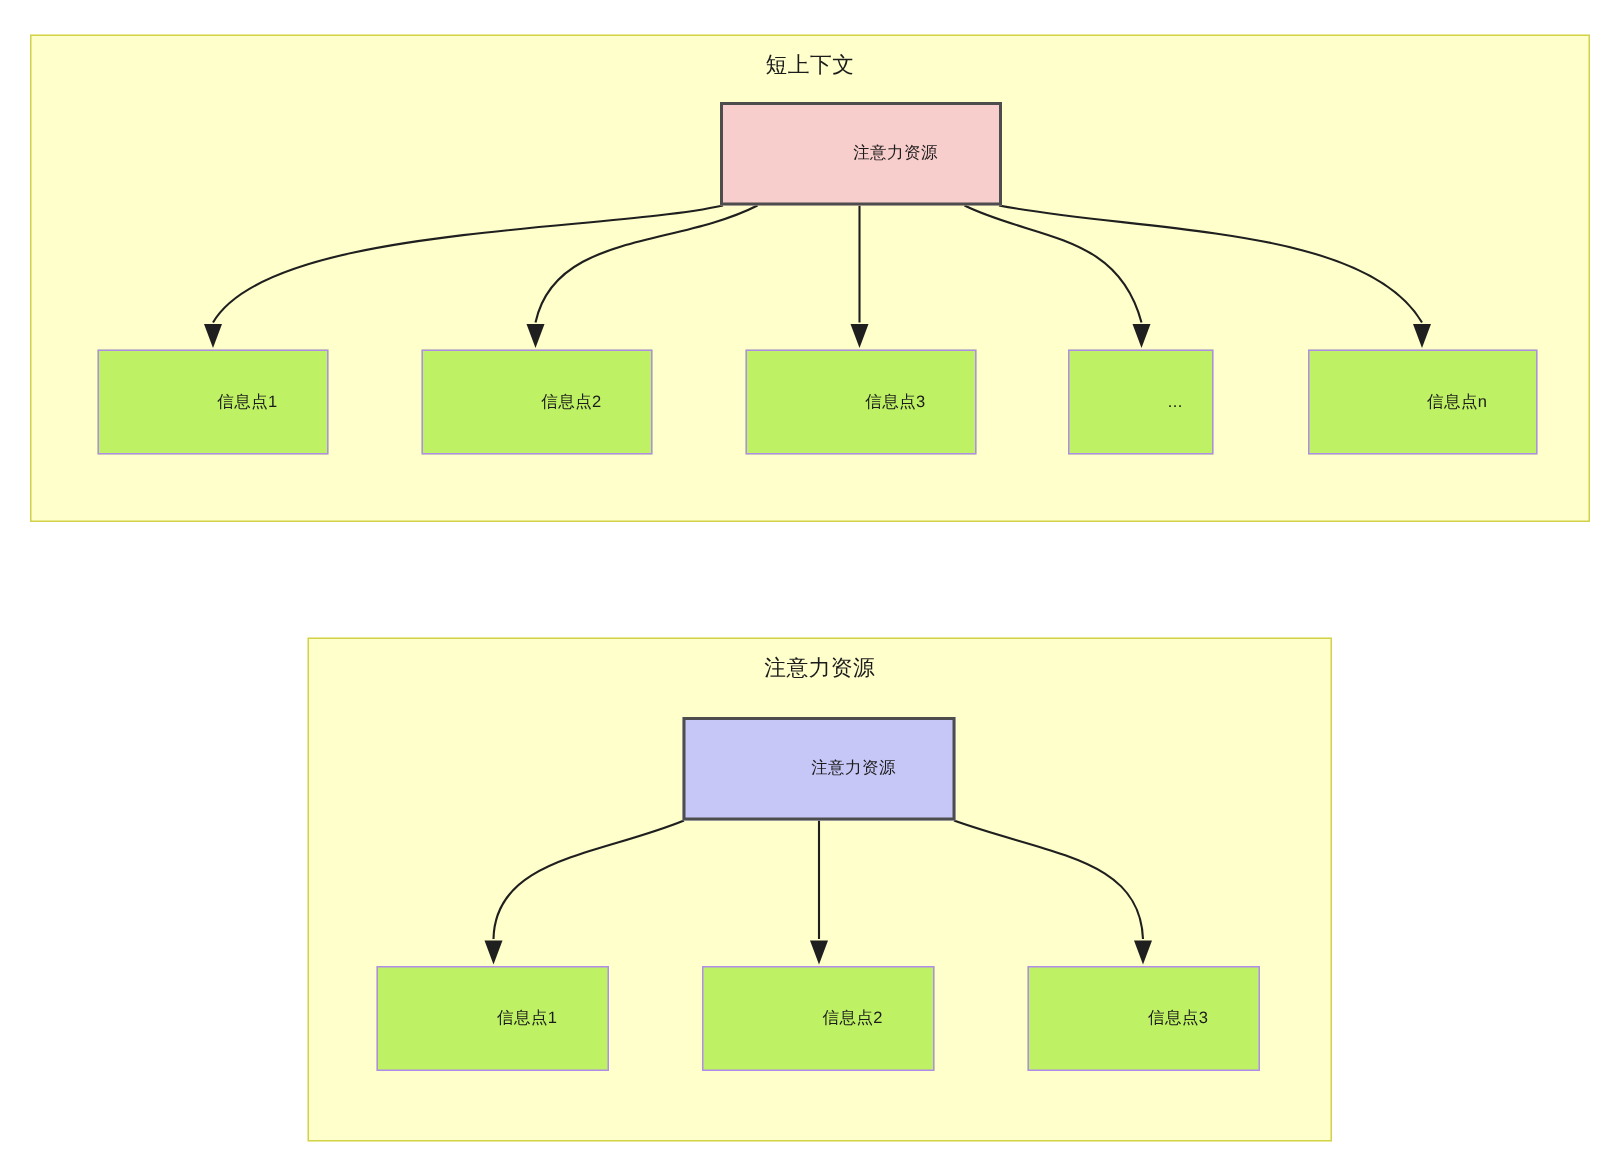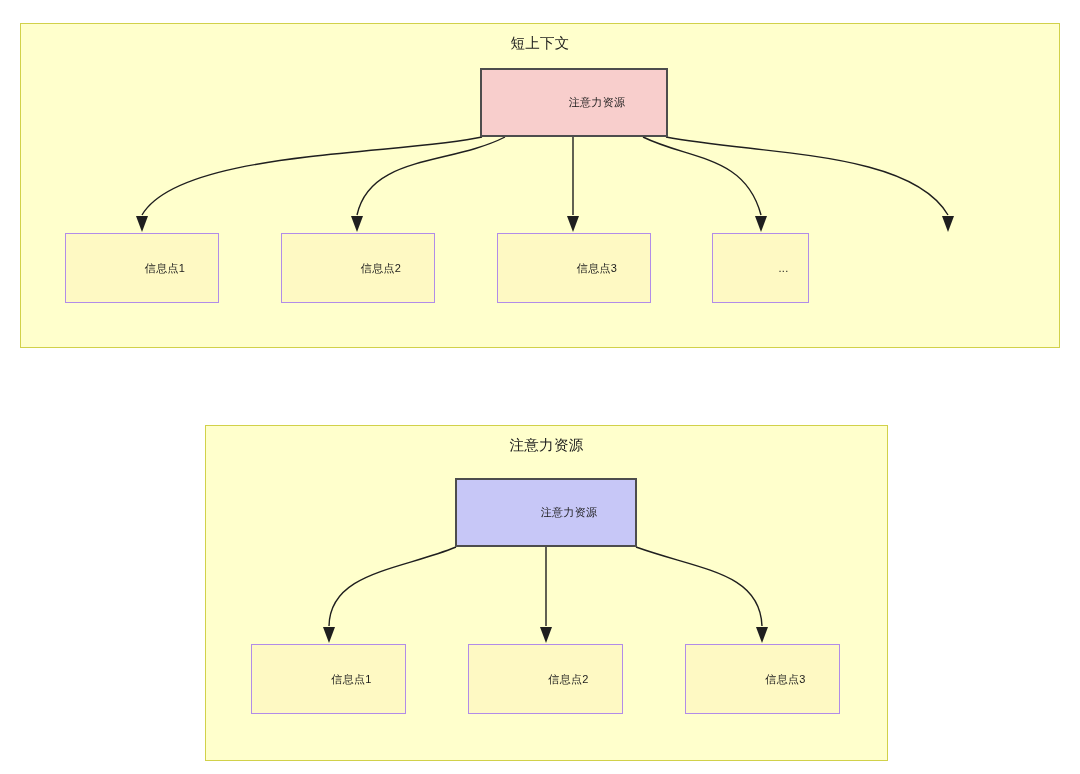--- a/index.html
+++ b/index.html
@@ -61,21 +61,21 @@
   }
   .node-root-pink {
     background: #f8cecc;
     border: 2px solid #4d4d4d;
   }
   .node-root-blue {
     background: #c7c7f7;
     border: 2px solid #4d4d4d;
   }
   .node-leaf {
-    background: #fef9c3;
+    background: #bef264;
     border: 1.5px solid #b18ce8;
     align-items: center;
   }
   svg.edges {
     position: absolute;
     left: 0; top: 0;
     width: 1080px;
     height: 774px;
     overflow: visible;
     pointer-events: none;
@@ -130,20 +130,23 @@
   </div>
 
   <div class="node node-leaf" style="left:497px; top:233px; width:154px; height:70px;">
     <span>信息点3</span>
   </div>
 
   <div class="node node-leaf" style="left:712px; top:233px; width:97px; height:70px;">
     <span>...</span>
   </div>
 
+  <div class="node node-leaf" style="left:872px; top:233px; width:153px; height:70px;">
+    <span>信息点n</span>
+  </div>
 
   <div class="panel" id="panel-short">
     <div class="panel-title">注意力资源</div>
   </div>
 
   <svg class="edges">
 
     <path d="M 456 547 C 400 570, 330 572, 329 626"></path>
     <polygon class="arrow-head" points="329,643 323,627 335,627"></polygon>
 

